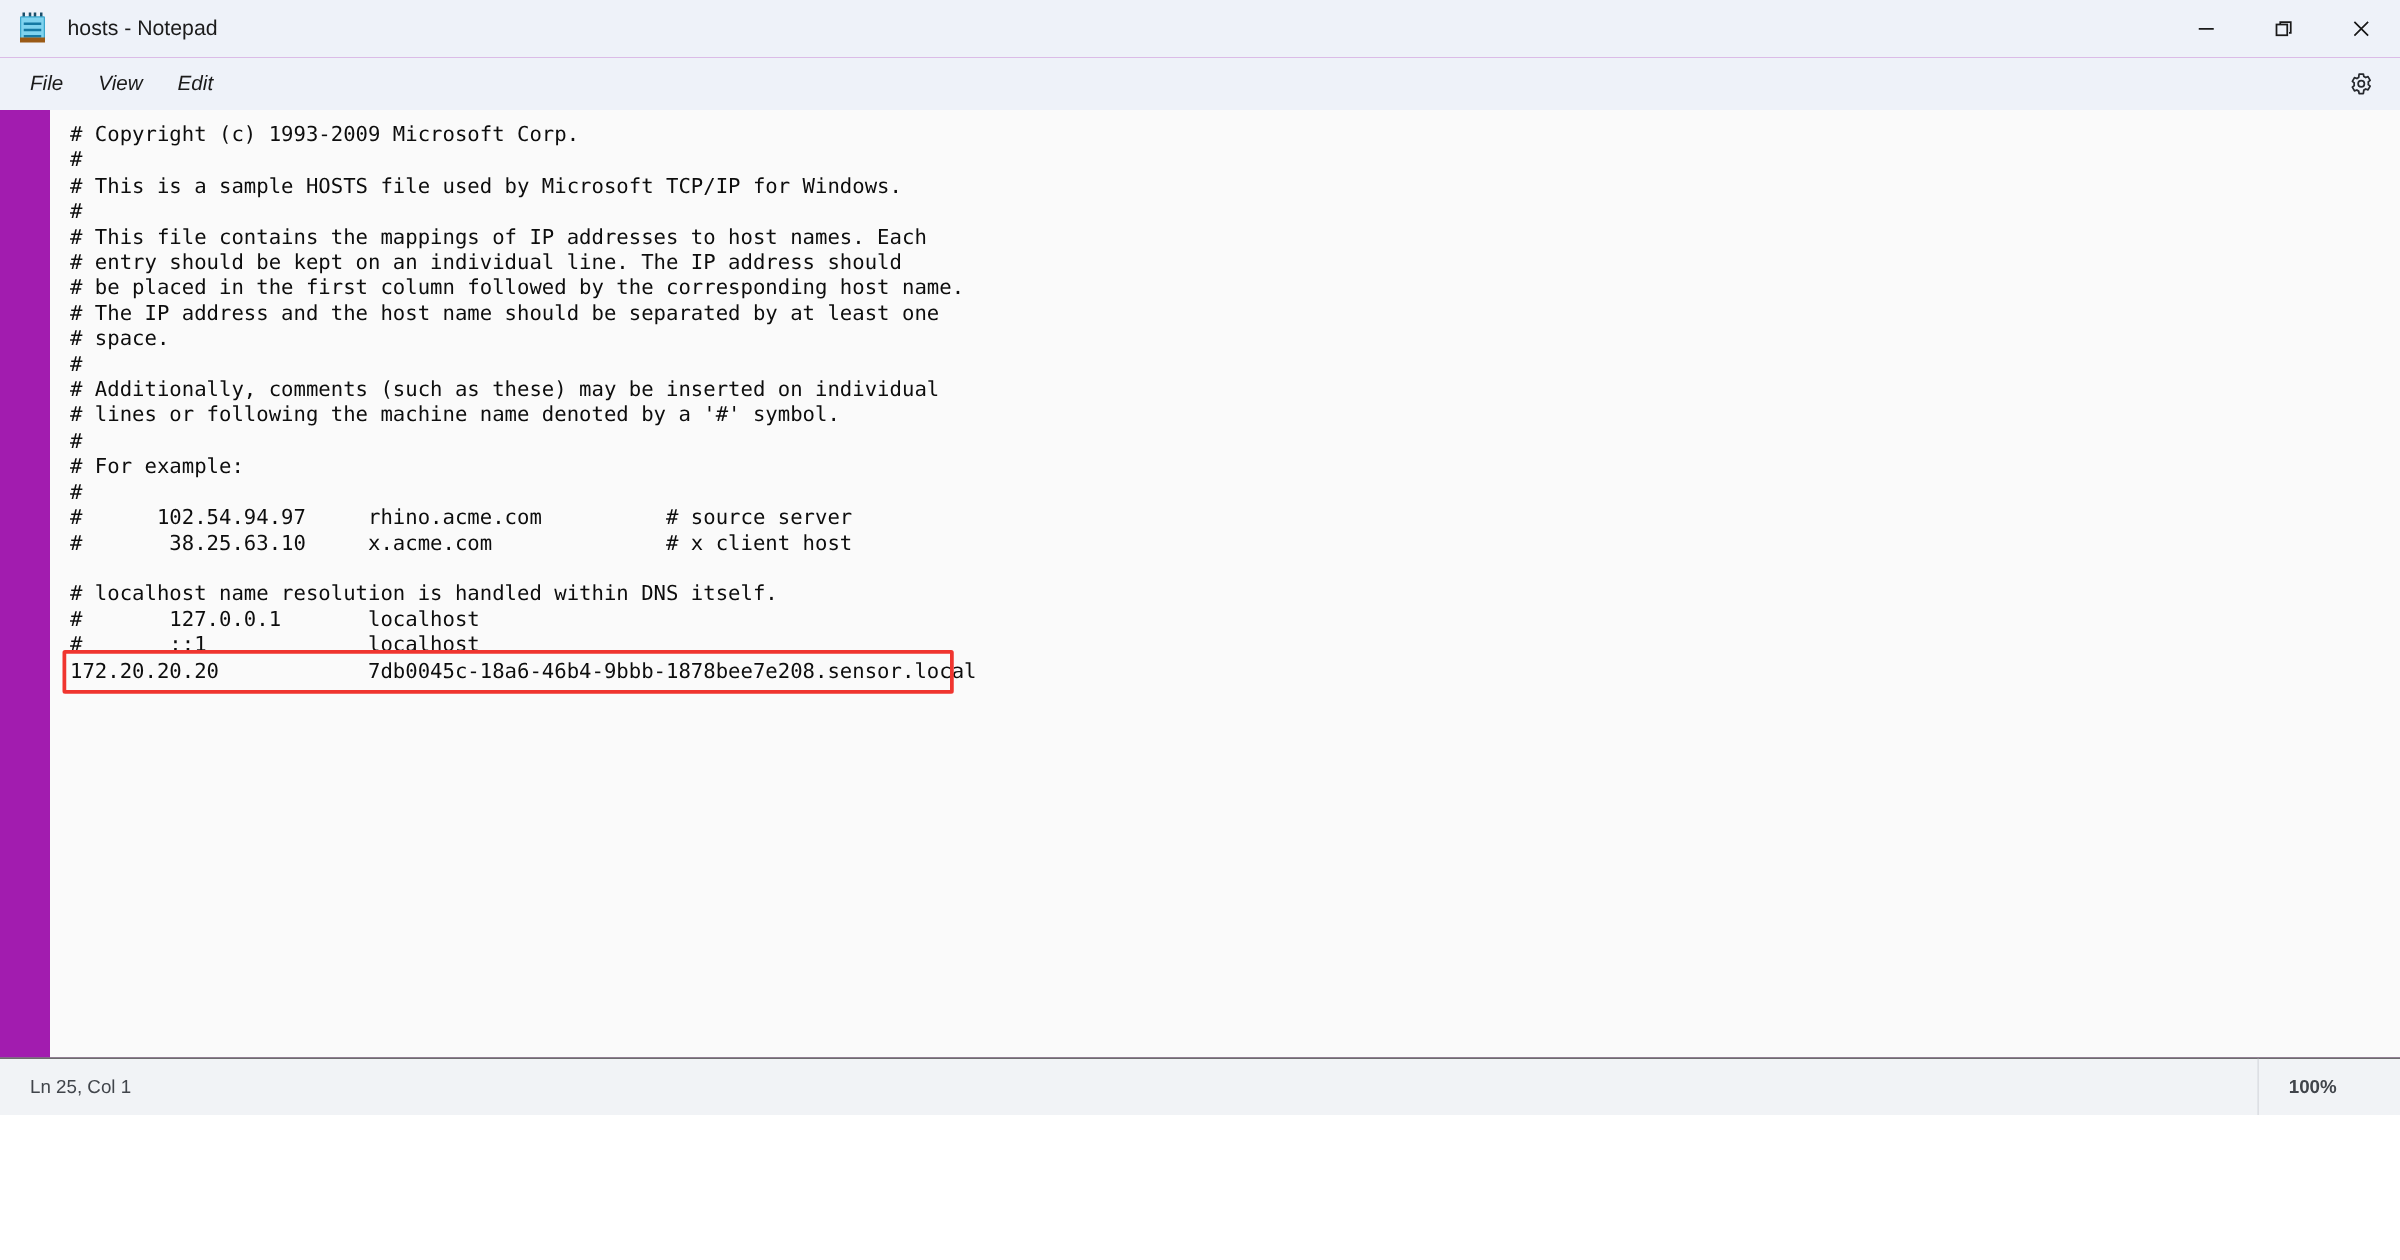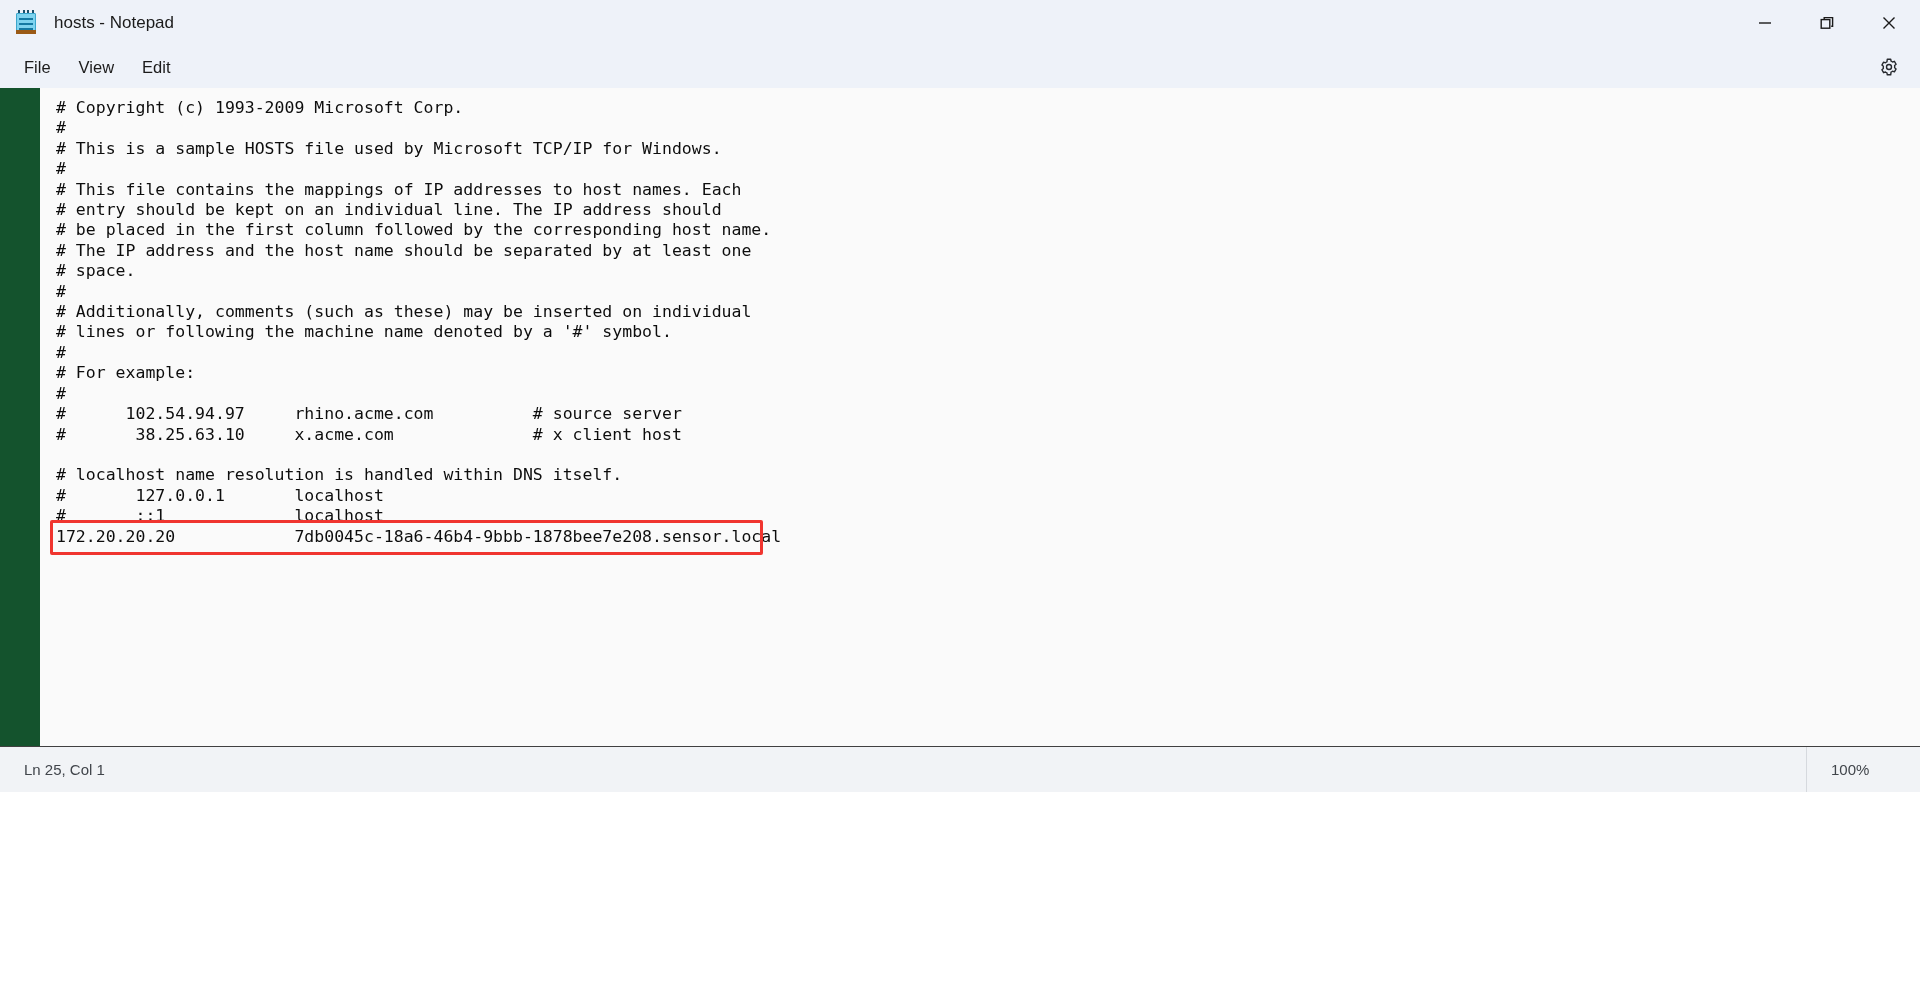--- a/index.html
+++ b/index.html
@@ -5,24 +5,24 @@
   * { box-sizing: border-box; margin: 0; padding: 0; }
   html, body {
     width: 1920px;
     height: 1008px;
     overflow: hidden;
     background: #ffffff;
     font-family: "Liberation Sans", sans-serif;
   }
   #app {
     width: 1920px;
-    height: 792px;
+    height: 892px;
     display: flex;
     flex-direction: column;
-    background: #14532d;
+    background: #a21caf;
   }
 
   
   .titlebar {
     height: 46px;
     flex: 0 0 46px;
     background: #eef2f9;
     display: flex;
     align-items: center;
     position: relative;
@@ -89,20 +89,21 @@
 
   
   .menubar {
     height: 42px;
     flex: 0 0 42px;
     background: #eef2f9;
     display: flex;
     align-items: center;
     position: relative;
     padding-left: 10px;
+    font-style: italic;
   }
   .menu-item {
     padding: 6px 14px;
     font-size: 16.5px;
     color: #1b1b1b;
     border-radius: 4px;
     white-space: nowrap;
   }
   .settings-btn {
     position: absolute;
@@ -159,20 +160,21 @@
     right: 0; top: 0; bottom: 0;
     display: flex;
     align-items: stretch;
   }
   .status-cell {
     display: flex;
     align-items: center;
     padding: 0 0 0 24px;
     border-left: 1px solid #d6d9de;
     min-width: 0;
+    font-weight: bold;
   }
   .status-cell.zoom { width: 114px; }
   .status-cell.eol  { width: 200px; }
   .status-cell.enc  { width: 186px; }
 </style>
 </head>
 <body>
 
 <div id="app">
 

